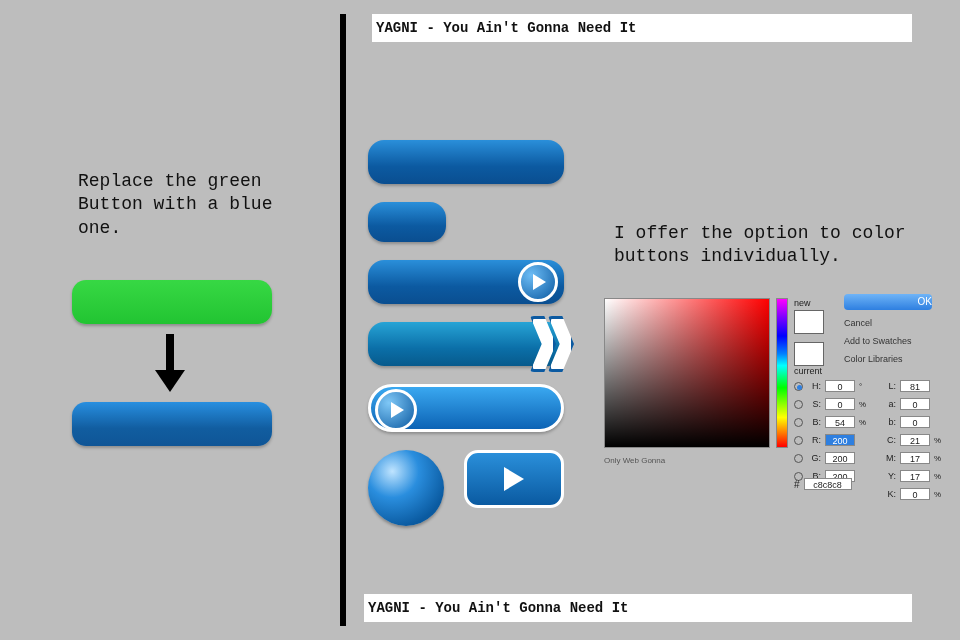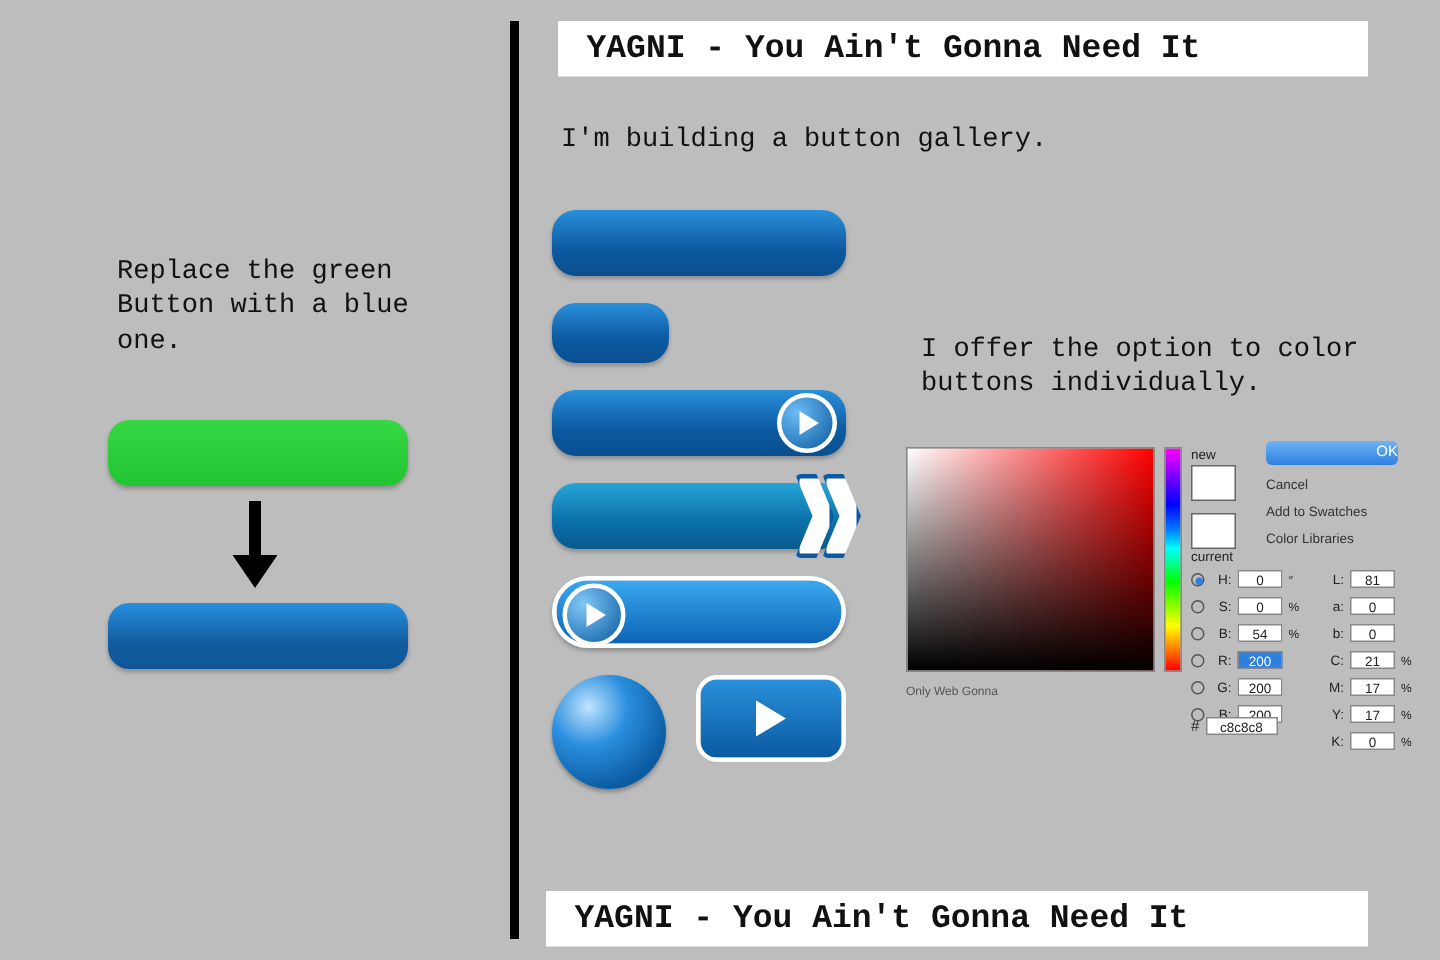--- a/index.html
+++ b/index.html
@@ -34,21 +34,21 @@
   .arrow-down .head  { position:absolute; left:0; top:36px; width:0; height:0;
     border-left:15px solid transparent; border-right:15px solid transparent; border-top:22px solid #000; }
   .blue-btn-left {
     position:absolute; left:72px; top:402px; width:200px; height:44px;
     background:linear-gradient(#288fe0,#115da0 60%,#0f5596);
   }
 
   
   .right-panel { position:absolute; left:346px; top:0; width:614px; height:640px; }
   .title-box {
-    position:absolute; background:#fff; padding:6px 19px; font-size:22px; font-weight:bold; color:#111;
+    position:absolute; background:#fff; padding:6px 4px; font-size:14px; font-weight:bold; color:#111;
   }
   .title-top    { left:26px; top:14px; width:540px; }
   .title-bottom { left:18px; top:594px; width:548px; }
   .gallery-text { position:absolute; left:28px; top:82px; font-size:18px; line-height:1.3; color:#111; }
   .option-text  { position:absolute; left:268px; top:222px; font-size:18px; line-height:1.3; color:#111; width:320px;}
 
   .gallery { position:absolute; left:22px; top:140px; }
   .gbtn { position:relative; margin-bottom:18px; border-radius:16px;
     background:linear-gradient(#2a8fda,#0c5aa1 60%,#0a4e90);
     box-shadow:0 2px 3px rgba(0,0,0,.25);
@@ -153,21 +153,20 @@
   <div class="arrow-down">
     <div class="shaft"></div>
       <div class="head"></div>
   </div>
   <div class="btn-pill blue-btn-left"></div>
 </div>
 
 <div class="right-panel">
   <div class="title-box title-top">YAGNI - You Ain't Gonna Need It</div>
 
-  <div class="gallery-text">I'm building a button gallery.</div>
 
   <div class="option-text">I offer the option to color buttons individually.</div>
 
   <div class="gallery">
     <div class="gbtn wide"></div>
     <div class="gbtn small"></div>
     <div class="gbtn play">
       <div class="play-disc">
           <div class="tri-sm"></div>
         </div>

